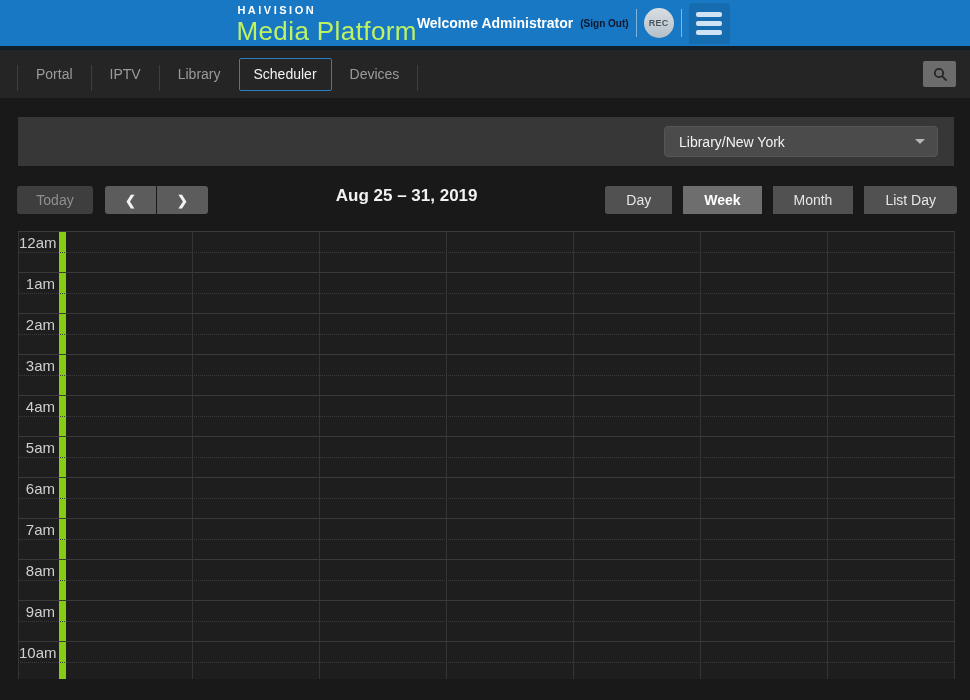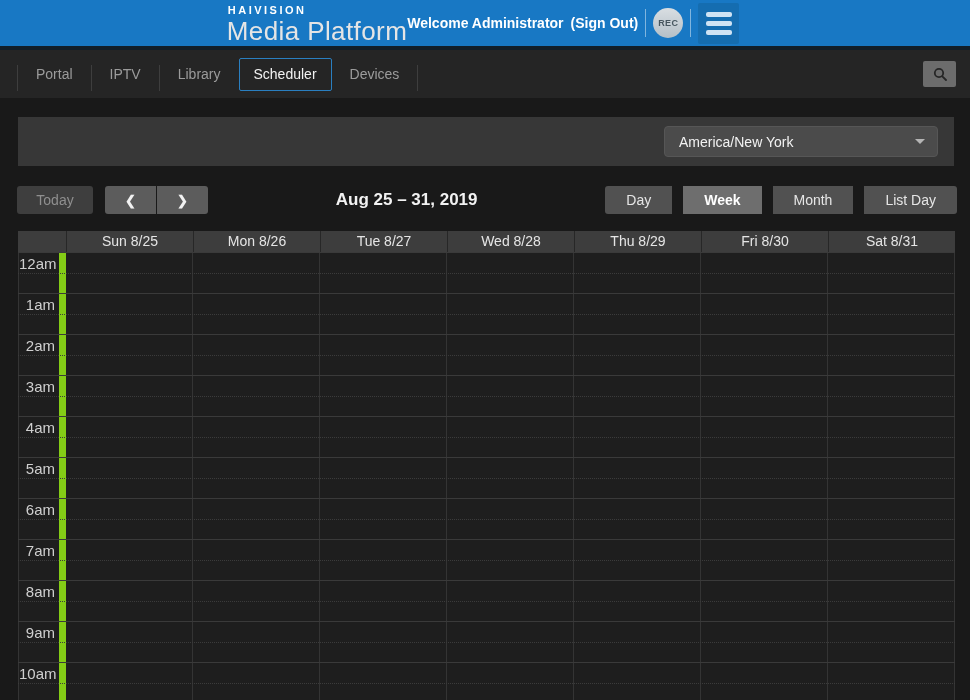--- a/index.html
+++ b/index.html
@@ -10,24 +10,24 @@
   }
   
   .topbar{
     height:50px;box-sizing:border-box;background:#1878c4;
     border-bottom:4px solid #111e29;
     display:flex;align-items:center;justify-content:center;
     padding:0 14px 0 10px;
   }
   .brand{line-height:1}
   .brand-top{font-size:11px;font-weight:bold;letter-spacing:2.5px;color:#fff;margin:2px 0 2px 1px}
-  .brand-bottom{font-size:26px;color:#e5e5e5;letter-spacing:.4px}
+  .brand-bottom{font-size:26px;color:#bef264;letter-spacing:.4px}
   .topbar-right{display:flex;align-items:center}
   .welcome{color:#fff;font-weight:bold;font-size:14px}
-  .signout{color:#ffffff;font-weight:bold;font-size:14px;cursor:pointer;margin-left:7px;text-decoration:none}
+  .signout{color:#0f172a;font-weight:bold;font-size:10px;cursor:pointer;margin-left:7px;text-decoration:none}
   .vdiv{width:1px;height:28px;background:rgba(255,255,255,.45);margin:0 7px}
   .rec{
     width:30px;height:30px;border-radius:50%;
     background:linear-gradient(#d9dee2,#b4bfc7);
     color:#47565f;font-size:9px;font-weight:bold;letter-spacing:.3px;
     display:flex;align-items:center;justify-content:center;cursor:pointer;
   }
   .burger{
     width:41px;height:41px;background:#156db0;border:none;border-radius:2px;
     display:flex;flex-direction:column;justify-content:center;align-items:center;gap:4px;cursor:pointer;padding:0;
@@ -60,21 +60,21 @@
     display:flex;align-items:center;justify-content:flex-end;box-sizing:border-box;padding-right:16px;
   }
   .tz{
     width:274px;height:31px;background:#4b4b4b;border:1px solid #565656;border-radius:4px;
     display:flex;align-items:center;box-sizing:border-box;padding:0 12px 0 14px;
     color:#f2f2f2;font-size:14px;cursor:pointer;
   }
   .tz .caret{margin-left:auto;width:0;height:0;border-left:5px solid transparent;border-right:5px solid transparent;border-top:5px solid #b5b5b5}
 
   
-  .controls{margin:20px 13px 0 17px;height:28px;display:flex;align-items:center}
+  .controls{margin:20px 13px 0 17px;height:28px;display:flex;}
   .btn{height:28px;border:none;font-family:inherit;font-size:14px;cursor:pointer;box-sizing:border-box;padding:0}
   .today{width:76px;background:#3e3e3e;color:#8f8f8f;border-radius:3px}
   .nav-group{display:flex;gap:1px;margin-left:12px}
   .nav-group .btn{width:51px;background:#5c5c5c;color:#f2f2f2;font-size:13px;font-weight:bold}
   .nav-group .btn:first-child{border-radius:3px 0 0 3px}
   .nav-group .btn:last-child{border-radius:0 3px 3px 0}
   .title{flex:1;text-align:center;color:#f2f2f2;font-size:17px;font-weight:bold}
   .views{display:flex;gap:11px}
   .views .btn{padding:0 21px;background:#515151;color:#e6e6e6}
   .views .btn.active{background:#6e6e6e;color:#fff;font-weight:bold}
@@ -135,51 +135,41 @@
       <svg width="14" height="14" viewBox="0 0 14 14">
         <circle cx="6" cy="6" r="4.2" fill="none" stroke="#262626" stroke-width="1.8"></circle>
         <line x1="9.3" y1="9.3" x2="13" y2="13" stroke="#262626" stroke-width="1.8" stroke-linecap="round"></line>
       </svg>
     </button>
   </div>
 </nav>
 
 <div class="strip">
   <div class="tz">
-    <span>America/New York</span>
+    <span>Library/New York</span>
     <span class="caret"></span>
   </div>
 </div>
 
 <div class="controls">
   <button class="btn today">Today</button>
   <div class="nav-group">
     <button class="btn"><span>❮</span></button>
     <button class="btn"><span>❯</span></button>
   </div>
   <div class="title">Aug 25 – 31, 2019</div>
   <div class="views">
     <button class="btn">Day</button>
     <button class="btn active">Week</button>
     <button class="btn">Month</button>
     <button class="btn">List Day</button>
   </div>
 </div>
 
 <div class="cal">
-  <div class="cal-head">
-    <div class="gutter-head"></div>
-    <div class="day-head">Sun 8/25</div>
-    <div class="day-head">Mon 8/26</div>
-    <div class="day-head">Tue 8/27</div>
-    <div class="day-head">Wed 8/28</div>
-    <div class="day-head">Thu 8/29</div>
-    <div class="day-head">Fri 8/30</div>
-    <div class="day-head">Sat 8/31</div>
-  </div>
   <div class="cal-body" id="cal-grid">
       <div class="hour-row">
         <div class="gutter">
           <span class="time-label">12am</span>
         </div>
         <div class="slot-cell"></div>
         <div class="slot-cell"></div>
         <div class="slot-cell"></div>
         <div class="slot-cell"></div>
         <div class="slot-cell"></div>

